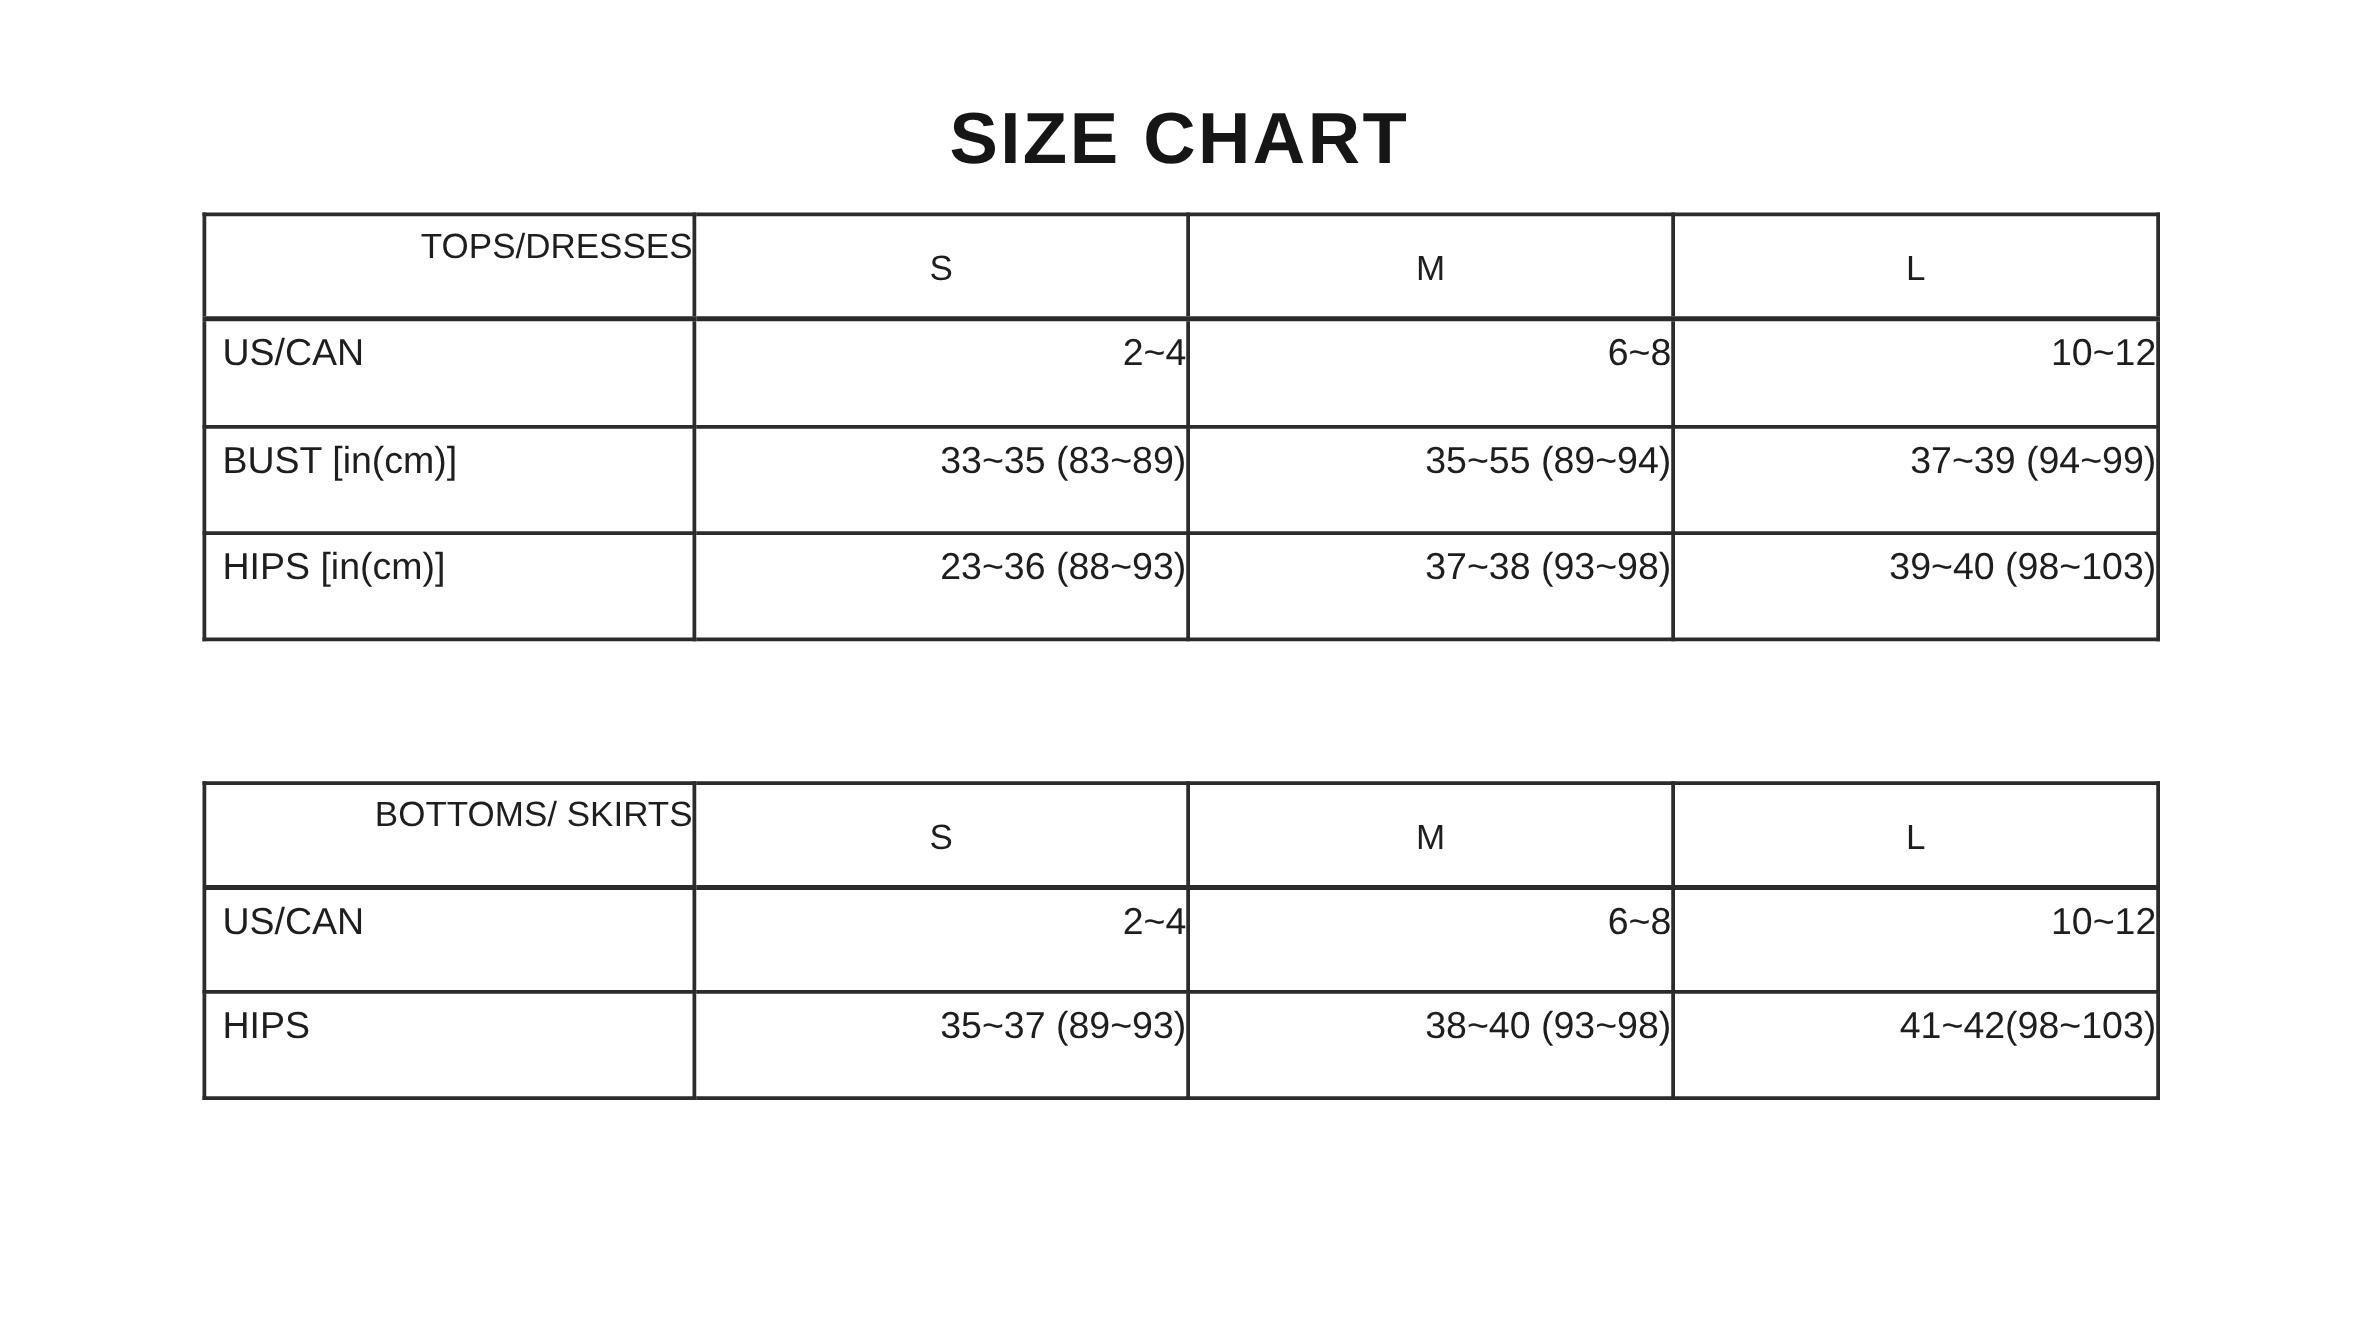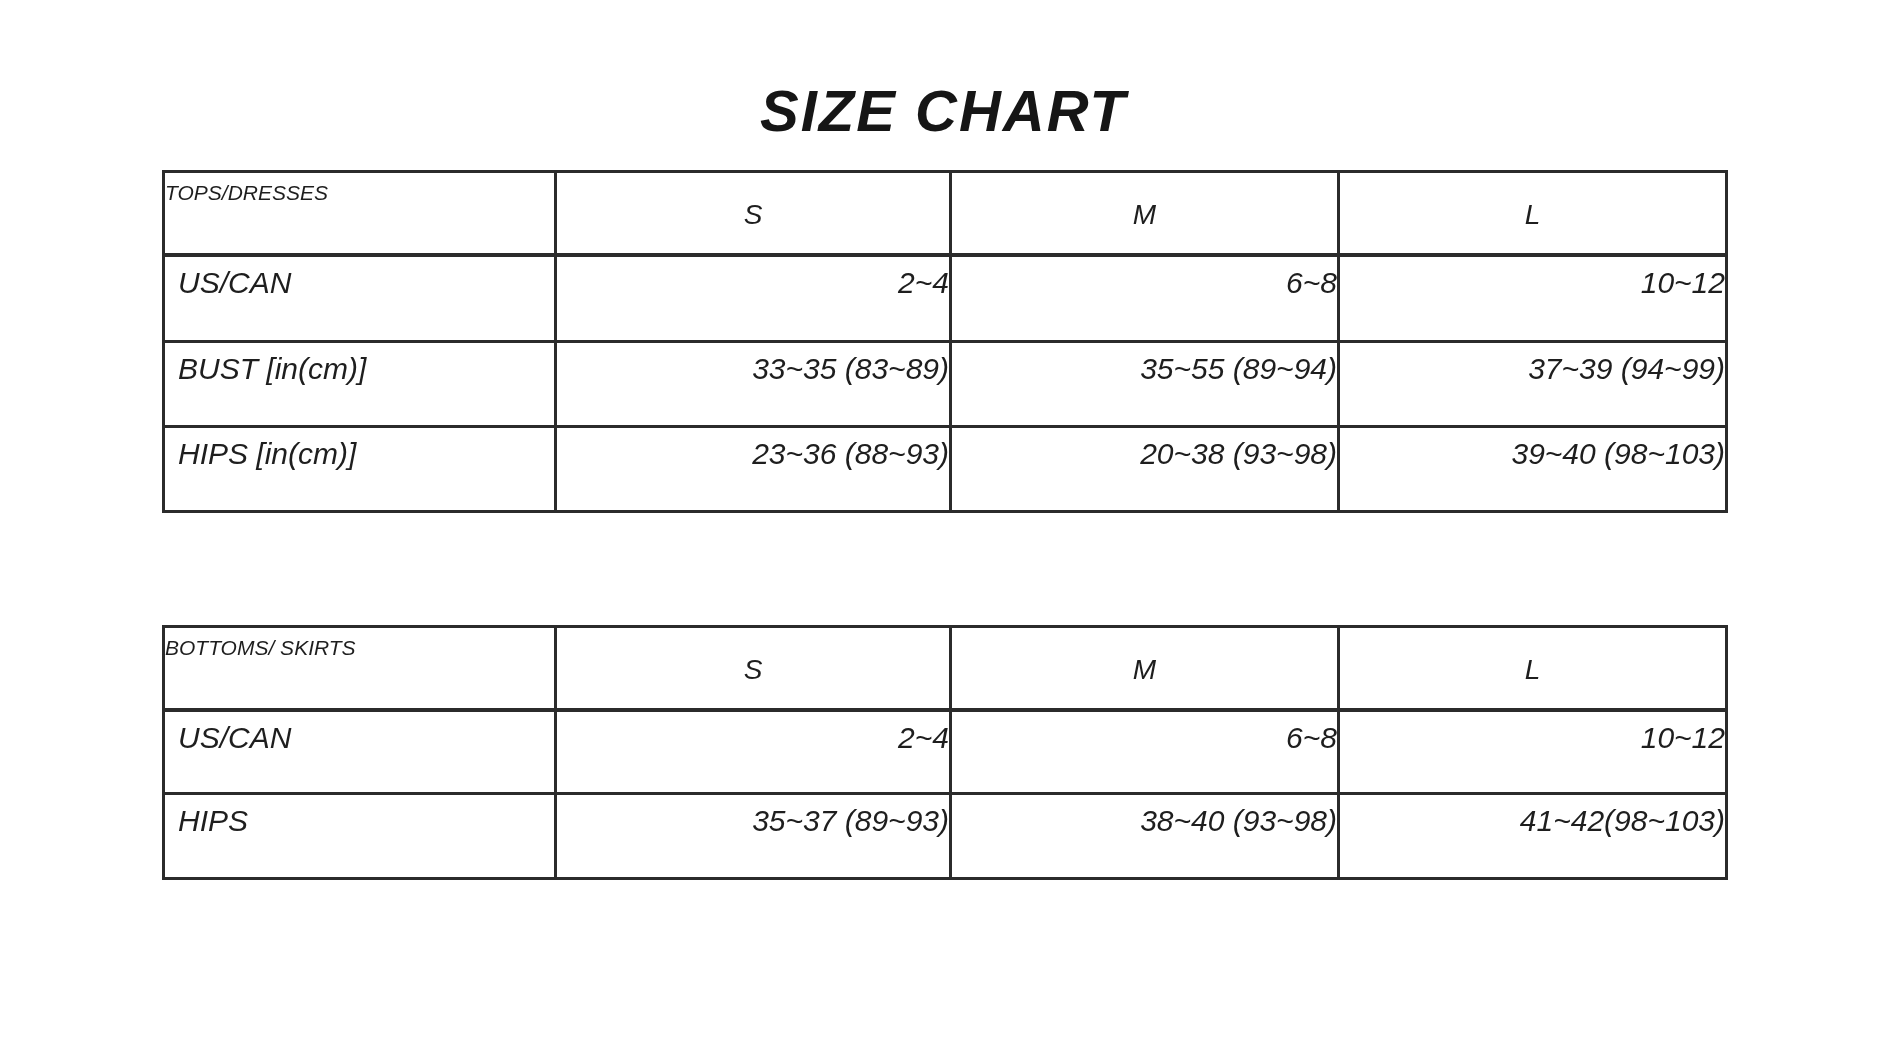--- a/index.html
+++ b/index.html
@@ -8,21 +8,20 @@
     background: #ffffff;
   }
   .page {
     position: relative;
     width: 1891px;
     height: 1060px;
     background: #ffffff;
     font-family: "Liberation Sans", "DejaVu Sans", sans-serif;
     color: #1c1c1c;
     overflow: hidden;
-    font-style: italic;
   }
   .title {
     position: absolute;
     left: 162px;
     width: 1563px;
     top: 82px;
     margin: 0;
     text-align: center;
     font-size: 58px;
     font-weight: 800;
@@ -50,22 +49,22 @@
     padding: 0;
     font-size: 30px;
     line-height: 1.15;
     color: #1e1e1e;
     overflow: hidden;
   }
   .size-table tr.header-row td {
     border-bottom-width: 4px;
   }
   td.cat {
-    text-align: left;
-    font-size: 21px;
+    text-align: right;
+    font-size: 28px;
     padding-top: 8px;
   }
   td.size {
     text-align: center;
     font-size: 28px;
     padding-top: 26px;
   }
   td.rowlabel {
     text-align: left;
     padding-left: 13px;
@@ -115,21 +114,21 @@
     </tr>
     <tr>
       <td class="rowlabel">BUST [in(cm)]</td>
       <td class="val">33~35 (83~89)</td>
       <td class="val">35~55 (89~94)</td>
       <td class="val">37~39 (94~99)</td>
     </tr>
     <tr>
       <td class="rowlabel">HIPS [in(cm)]</td>
       <td class="val">23~36 (88~93)</td>
-      <td class="val">20~38 (93~98)</td>
+      <td class="val">37~38 (93~98)</td>
       <td class="val">39~40 (98~103)</td>
     </tr>
   </tbody>
     </table>
 
   <table class="size-table t2">
     <colgroup>
       <col class="c1">
         <col class="c2">
         <col class="c3">

